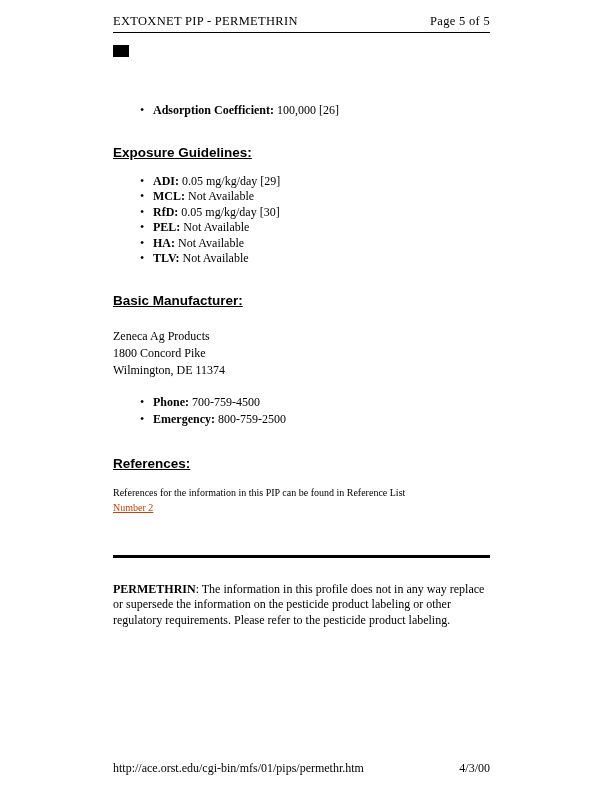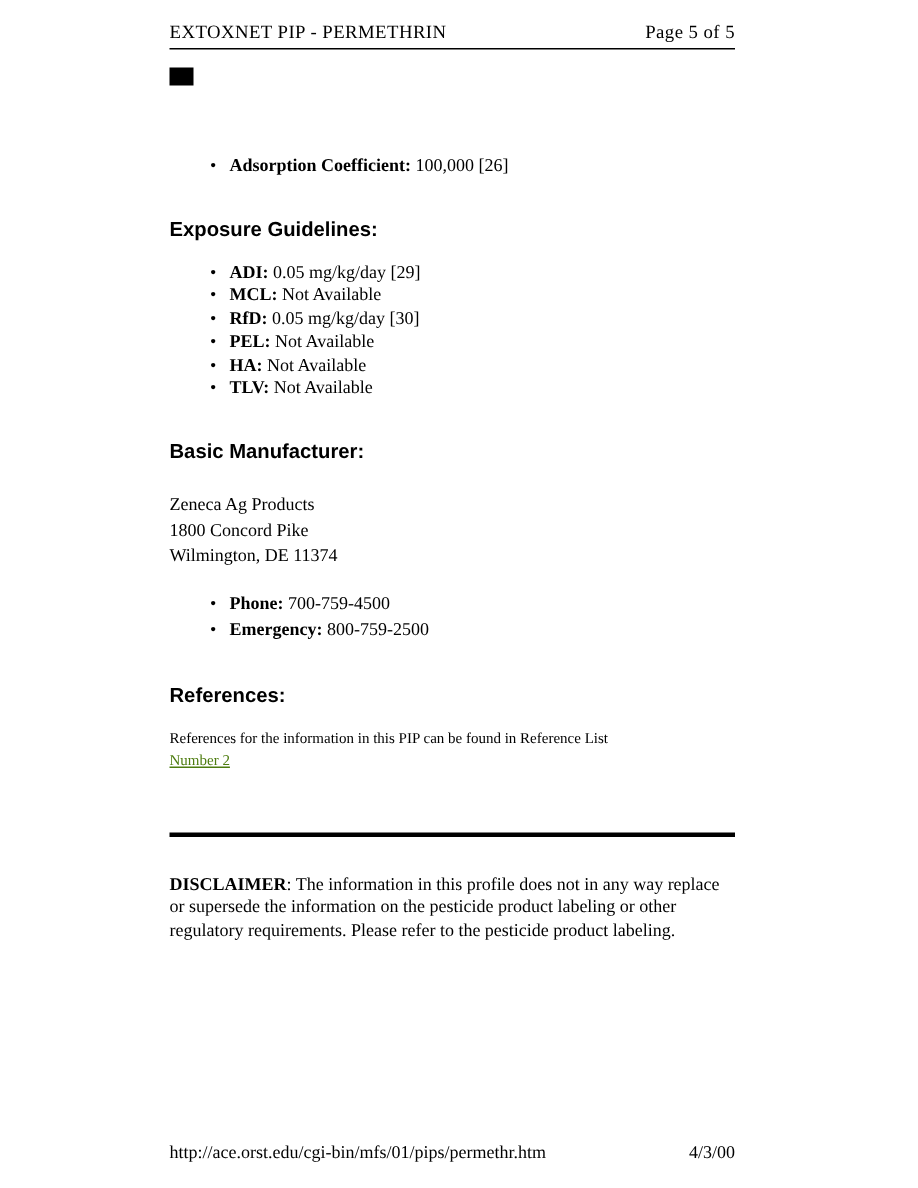--- a/index.html
+++ b/index.html
@@ -39,31 +39,32 @@
   }
   .bullet-item .bullet {
     width: 13px;
     flex: 0 0 13px;
   }
   .b { font-weight: bold; }
   .section-heading {
     font-family: "Liberation Sans", sans-serif;
     font-weight: bold;
     font-size: 13.5px;
+    text-decoration: underline;
   }
   .first-bullet { margin-top: 46px; }
   .exposure-heading { margin-top: 26px; }
   .exposure-list { margin-top: 14px; }
   .manufacturer-heading { margin-top: 26px; }
   .address-block { margin-top: 20px; font-size: 12px; line-height: 17px; }
   .contact-list { margin-top: 15px; }
   .contact-list .bullet-item { line-height: 17px; }
   .references-heading { margin-top: 28px; }
   .ref-paragraph { margin-top: 14px; font-size: 10px; line-height: 15px; width: 377px; }
-  .ref-link { text-decoration: underline; color: #4d7c0f; cursor: pointer; }
+  .ref-link { text-decoration: underline; color: #c2410c; cursor: pointer; }
   .thick-rule { margin-top: 40px; height: 3px; background: #000; }
   .disclaimer { margin-top: 24px; font-size: 12px; line-height: 15.5px; width: 377px; }
   .footer-row {
     position: absolute;
     left: 113px;
     right: 122px;
     bottom: 16px;
     display: flex;
     justify-content: space-between;
     font-size: 12px;
@@ -138,21 +139,21 @@
   <div class="section-heading references-heading">References:</div>
 
   <div class="ref-paragraph">
     <span>References for the information in this PIP can be found in Reference List</span><br>
     <span class="ref-link">Number 2</span>
   </div>
 
   <div class="thick-rule"></div>
 
   <div class="disclaimer">
-    <span class="b">DISCLAIMER</span><span>: The information in this profile does not in any way replace or supersede the information on the pesticide product labeling or other regulatory requirements. Please refer to the pesticide product labeling.</span>
+    <span class="b">PERMETHRIN</span><span>: The information in this profile does not in any way replace or supersede the information on the pesticide product labeling or other regulatory requirements. Please refer to the pesticide product labeling.</span>
   </div>
 
   <div class="footer-row">
     <span>http://ace.orst.edu/cgi-bin/mfs/01/pips/permethr.htm</span>
     <span>4/3/00</span>
   </div>
 
 </div>
 
 </body></html>

